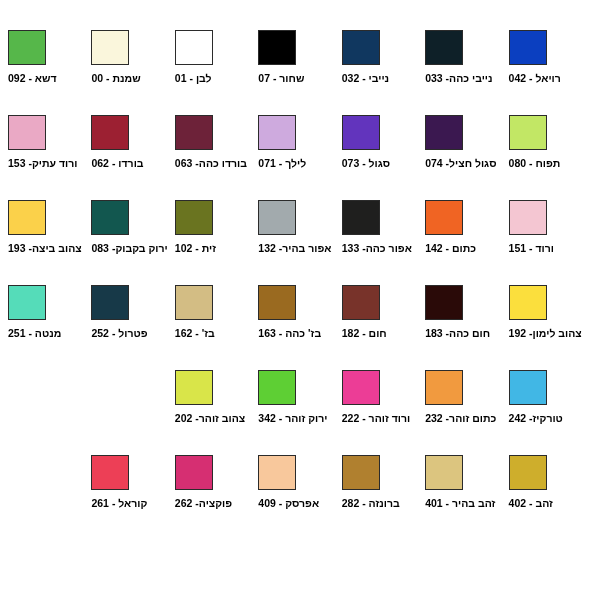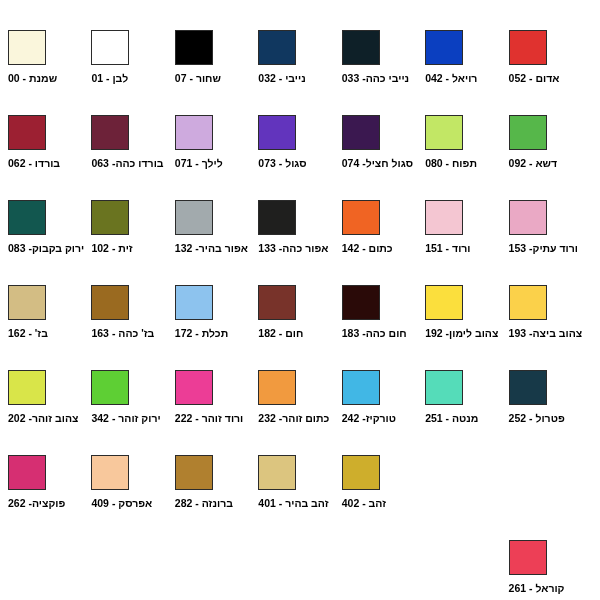--- a/index.html
+++ b/index.html
@@ -48,24 +48,20 @@
     unicode-bidi: isolate;
     max-width: 82px;
     word-break: keep-all;
   }
 </style>
 </head>
 <body>
 
 <div id="swatch-grid">
     <div class="swatch-cell">
-      <span class="swatch-chip" style="background-color: rgb(224, 50, 47);"></span>
-      <span class="swatch-label">אדום - 052</span>
-    </div>
-    <div class="swatch-cell">
       <span class="swatch-chip" style="background-color: rgb(11, 63, 192);"></span>
       <span class="swatch-label">רויאל - 042</span>
     </div>
     <div class="swatch-cell">
       <span class="swatch-chip" style="background-color: rgb(14, 32, 40);"></span>
       <span class="swatch-label">נייבי כהה- 033</span>
     </div>
     <div class="swatch-cell">
       <span class="swatch-chip" style="background-color: rgb(16, 55, 95);"></span>
       <span class="swatch-label">נייבי - 032</span>
@@ -146,24 +142,20 @@
       <span class="swatch-chip" style="background-color: rgb(251, 223, 61);"></span>
       <span class="swatch-label">צהוב לימון- 192</span>
     </div>
     <div class="swatch-cell">
       <span class="swatch-chip" style="background-color: rgb(42, 10, 8);"></span>
       <span class="swatch-label">חום כהה- 183</span>
     </div>
     <div class="swatch-cell">
       <span class="swatch-chip" style="background-color: rgb(120, 51, 42);"></span>
       <span class="swatch-label">חום - 182</span>
-    </div>
-    <div class="swatch-cell">
-      <span class="swatch-chip" style="background-color: rgb(141, 195, 238);"></span>
-      <span class="swatch-label">תכלת - 172</span>
     </div>
     <div class="swatch-cell">
       <span class="swatch-chip" style="background-color: rgb(154, 106, 32);"></span>
       <span class="swatch-label">בז' כהה - 163</span>
     </div>
     <div class="swatch-cell">
       <span class="swatch-chip" style="background-color: rgb(211, 189, 132);"></span>
       <span class="swatch-label">בז' - 162</span>
     </div>
     <div class="swatch-cell">

